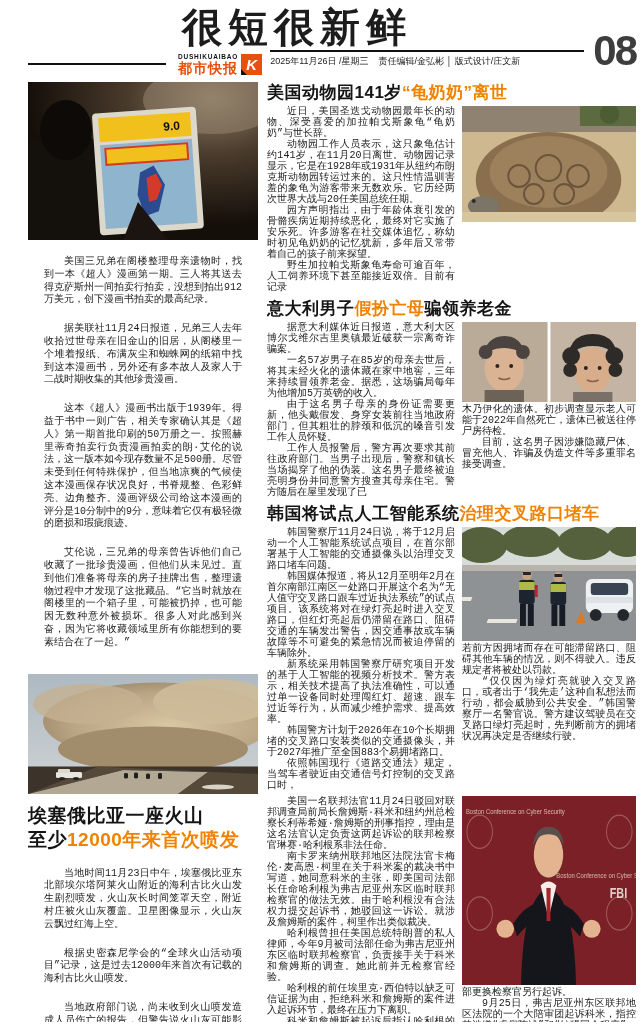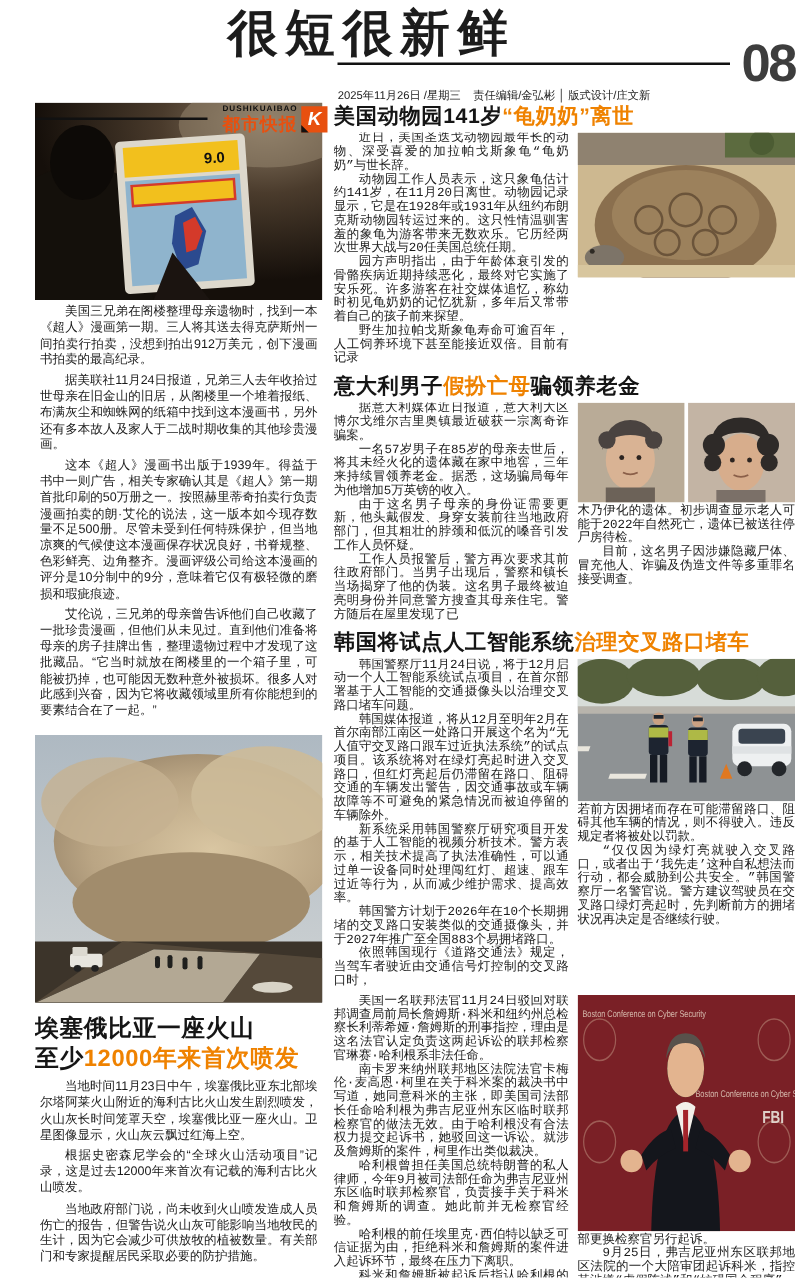--- a/index.html
+++ b/index.html
@@ -10,33 +10,33 @@
   .mast-title{text-align:center;font-size:40px;font-weight:600;letter-spacing:6px;color:#1c1c1c;padding-right:70px;line-height:46px}
   .mast-row{display:flex;align-items:flex-end;padding-right:52px;margin-top:0}
   .mast-rule-left{flex:0 0 138px;border-bottom:2px solid #111;margin-bottom:10px}
   .logo{display:flex;align-items:flex-start;margin-left:12px}
   .logo-texts{line-height:1;text-align:left}
   .logo-en{font-size:6.5px;font-weight:bold;letter-spacing:.8px;color:#111;display:block}
   .logo-cn{font-size:14px;font-weight:bold;letter-spacing:1px;display:block;margin-top:1px}
   .k-badge{width:21px;height:21px;margin-left:3px;display:flex;align-items:center;justify-content:center;
            color:#fff;font-weight:bold;font-size:15px;font-style:italic;position:relative}
   .k-badge:after{content:"";position:absolute;left:0;bottom:0;border-left:6px solid #111;border-top:6px solid transparent}
-  .dateline{flex:1;border-top:2px solid #111;margin:0 0 23px 8px;padding-top:18px;font-size:9px;white-space:nowrap;color:#222;display:flex;gap:10px}
+  .dateline{flex:1;border-top:2px solid #111;margin:0 0 7px 8px;padding-top:3px;font-size:9px;white-space:nowrap;color:#222;display:flex;gap:10px}
   .page-num{position:absolute;right:0;top:26px;font-size:42px;font-weight:bold;color:#3d3d3d;letter-spacing:-2px;line-height:1}
   
   .content{display:flex;gap:9px;height:940px}
   .newsleft{flex:0 0 230px;display:flex;flex-direction:column;overflow:hidden}
   .newsright{flex:1;display:flex;flex-direction:column;overflow:hidden}
   .photo{display:block;width:100%}
   .photo svg{display:block;width:100%;height:100%}
   h2{margin:0}
   .left-hl{font-size:19px;line-height:24px;font-weight:bold;color:#151515;margin:6px 0 4px;letter-spacing:.5px}
   .accent{color:#ef8200}
-  .left-body p{font-size:10px;line-height:12.8px;margin:4px;text-indent:2em;text-align:justify;
-               font-family:Liberation Sans, sans-serif;color:#1a1a1a}
+  .left-body p{font-size:10px;line-height:12.8px;margin:16px;text-indent:2em;text-align:justify;
+               font-family:Liberation Mono, monospace;color:#1a1a1a}
   .article{margin-bottom:5px}
   .article .hl{font-size:17px;line-height:21px;font-weight:bold;letter-spacing:.5px;color:#151515;margin:0 0 3px}
   .cols{display:flex;gap:7px}
   .tcol{flex:0 0 188px;overflow:hidden}
   .pcol{flex:1;min-width:0;overflow:hidden}
   .tcol p,.pcol p{font-size:10px;line-height:11px;margin:0;text-indent:2em;text-align:justify;
                   font-family:Liberation Mono, monospace;color:#1a1a1a}
   p.cont{text-indent:0}
   .pcol .photo{margin-bottom:2px}
   
@@ -143,21 +143,21 @@
           <ellipse cx="190" cy="226" rx="16" ry="5" fill="#d8d3c6"></ellipse>
         </svg>
       </div>
 
       <div class="article" style="margin-top:4px">
         <h2 class="left-hl">
           <span>埃塞俄比亚一座火山</span><br>
           <span>至少</span><span class="accent">12000年来首次喷发</span>
         </h2>
         <div class="left-body">
-          <p>当地时间11月23日中午，埃塞俄比亚东北部埃尔塔阿莱火山附近的海利古比火山发生剧烈喷发，火山灰长时间笼罩天空，埃塞俄比亚一座火山。卫星图像显示，火山灰云飘过红海上空。</p>
+          <p>当地时间11月23日中午，埃塞俄比亚东北部埃尔塔阿莱火山附近的海利古比火山发生剧烈喷发，火山灰长时间笼罩天空，附近村庄被火山灰覆盖。卫星图像显示，火山灰云飘过红海上空。</p>
           <p>根据史密森尼学会的“全球火山活动项目”记录，这是过去12000年来首次有记载的海利古比火山喷发。</p>
           <p>当地政府部门说，尚未收到火山喷发造成人员伤亡的报告，但警告说火山灰可能影响当地牧民的生计，因为它会减少可供放牧的植被数量。有关部门和专家提醒居民采取必要的防护措施。</p>
         </div>
       </div>
     </div>
 
     <div class="newsright">
 
       <div class="article">
         <h2 class="hl">

